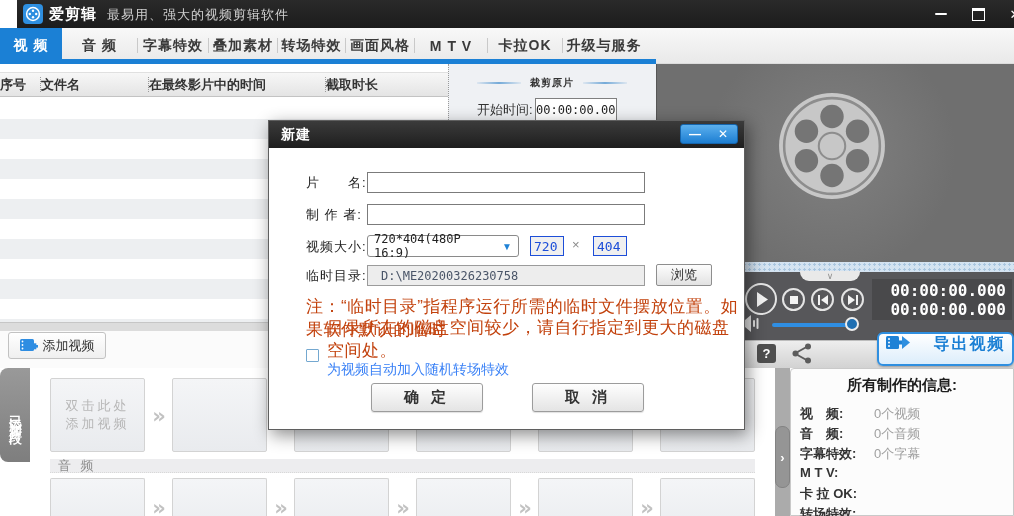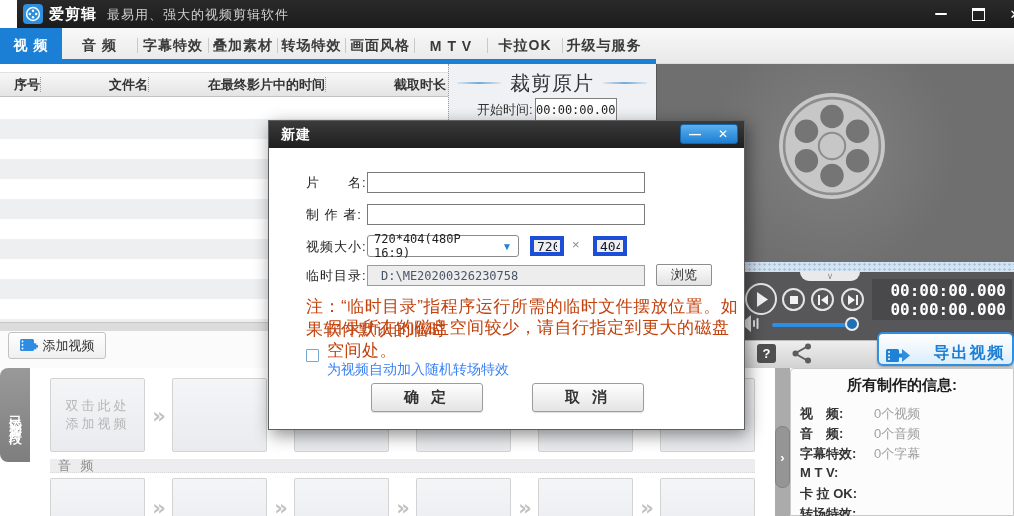--- a/index.html
+++ b/index.html
@@ -22,30 +22,30 @@
   .tabs{left:0;top:28px;height:35px;display:flex;align-items:stretch}
   .tab{display:flex;align-items:center;justify-content:center;font-size:14px;font-weight:bold;color:#3a3a3a;letter-spacing:1px}
   .tab.active{background:#1b80d5;color:#fff}
   .tabsep{width:1px;height:15px;background:#c9c9c9;align-self:center}
   .tabline{left:0;top:59px;width:656px;height:5px;background:#1b80d5}
 
   
   .tablewrap{left:0;top:64px;width:448px;height:258px;background:#fff}
   .thead{left:0;top:72px;width:448px;height:25px;background:linear-gradient(#f7f7f7,#e4e4e4);
          border-top:1px solid #e0e0e0;border-bottom:1px solid #c3c3c3;display:flex;align-items:center}
-  .th{font-size:13px;font-weight:bold;color:#333;text-align:right}
+  .th{font-size:13px;font-weight:bold;color:#333;text-align:left}
   .thsep{width:0;height:15px;border-left:1px dotted #9a9a9a}
   .tbody{left:0;top:99px;width:448px;height:223px;
          background:repeating-linear-gradient(to bottom,#fff 0 20px,#edeff1 20px 40px)}
 
   
   .croppanel{left:448px;top:64px;width:208px;height:258px;background:#eff1f4;border-left:1px dotted #9a9a9a}
   .croptitle{left:448px;top:74px;width:208px;height:18px;display:flex;align-items:center;justify-content:center;gap:9px}
   .cropline{width:44px;height:2px;background:linear-gradient(to right,rgba(120,170,215,.15),#74aad8,rgba(120,170,215,.15))}
-  .croptxt{font-size:20px;font-weight:normal;color:#333;letter-spacing:1px}
+  .croptxt{font-size:10px;font-weight:bold;color:#333;letter-spacing:1px}
   .croplabel{left:477px;top:101px;font-size:13px;color:#333}
   .cropinput{left:535px;top:98px;width:82px;height:23px;border:1px solid #7f7f7f;background:#fff;
              font-family:"DejaVu Sans Mono",monospace;font-size:12px;color:#222;text-align:center;padding:0}
 
   
   .videoarea{left:656px;top:64px;width:358px;height:198px;border-left:1px solid #565656;
              background:radial-gradient(circle at 49% 44%,#818181 0,#6f6f6f 58%)}
   .reel{left:776px;top:90px;width:112px;height:112px}
   .progress{left:656px;top:262px;width:358px;height:10px;background:#d4e3f1;
             background-image:radial-gradient(#a9c6e0 1px,transparent 1.4px);background-size:5px 5px;border-left:1px solid #565656}
@@ -65,21 +65,21 @@
   .timebox{left:872px;top:279px;width:140px;height:41px;background:#49494b;padding:2px 6px 0 0;text-align:right}
   .timeline-txt{font-family:"DejaVu Sans Mono","Liberation Mono",monospace;font-size:16px;font-weight:bold;color:#fff;line-height:19px;letter-spacing:0}
 
   
   .strip2{left:656px;top:340px;width:358px;height:28px;background:linear-gradient(#eeeeee,#d2d2d2);
           border-top:1px solid #bdbdbd;border-left:1px solid #9a9a9a}
   .helpbtn{left:757px;top:344px;width:19px;height:19px;background:#4f4f4f;border-radius:3px;color:#fff;
            font-size:13px;font-weight:bold;display:flex;align-items:center;justify-content:center;cursor:pointer}
   .sharebtn{left:791px;top:343px;width:22px;height:21px;cursor:pointer}
   .exportbtn{left:877px;top:332px;width:137px;height:34px;z-index:5;border:2px solid #2f8fe0;border-radius:6px;
-             background:linear-gradient(#ffffff,#dcedfb);display:flex;align-items:flex-end;justify-content:center;gap:24px;cursor:pointer;
+             background:linear-gradient(#ffffff,#dcedfb);display:flex;align-items:flex-start;justify-content:center;gap:24px;cursor:pointer;
              box-shadow:0 1px 2px rgba(0,0,0,.25)}
   .exportlabel{color:#1a7fd4;font-size:16px;font-weight:bold;letter-spacing:2px}
 
   
   .grayband{left:0;top:322px;width:656px;height:9px;background:#dcdcdc;border-top:1px solid #c6c6c6}
   .addstrip{left:0;top:331px;width:656px;height:37px;background:#fbfbfb}
   .addvideo{left:8px;top:332px;width:98px;height:27px;border:1px solid #c2c2c2;border-radius:3px;
             background:linear-gradient(#ffffff,#efefef);display:flex;align-items:center;justify-content:center;gap:5px;cursor:pointer}
   .addvideo span{font-size:13px;color:#333}
   .clipstab{left:0;top:368px;width:30px;height:94px;background:linear-gradient(#999,#7e7e7e);border-radius:8px 0 0 8px;
@@ -107,21 +107,21 @@
   
   .dialog{left:268px;top:120px;width:477px;height:310px;background:#fff;border:1px solid #5f5f5f;z-index:50;
           box-shadow:3px 5px 16px rgba(0,0,0,.45)}
   .dlg-titlebar{left:0;top:0;width:475px;height:27px;background:linear-gradient(#3b3b3b,#1e1e1e)}
   .dlg-title{left:12px;top:0;height:27px;line-height:27px;color:#fff;font-size:14px;font-weight:bold;letter-spacing:1px}
   .dlg-btns{right:6px;top:3px;width:58px;height:20px;border-radius:3px;background:linear-gradient(#5cb0ee,#1d7ed2);
             border:1px solid #1565ad;display:flex;align-items:center;justify-content:space-around}
   .dlg-btns .b{color:#fff;font-size:12px;font-weight:bold;line-height:1;cursor:pointer;width:24px;text-align:center}
   .dlg-label{font-size:13px;color:#222;letter-spacing:1px}
   .dlg-input{border:1px solid #7b7b7b;background:#fff;font-size:13px;padding:0 4px;height:21px;width:278px}
-  .dlg-input:disabled,.dlg-dis{background:#f0f0f0;color:#0f172a;border:4px solid #1d4ed8}
+  .dlg-input:disabled,.dlg-dis{background:#f0f0f0;color:#1d4ed8;border:1px solid #1d4ed8}
   .dropdown{left:98px;top:114px;width:152px;height:22px;border:1px solid #8a8a8a;border-radius:3px;background:#fff;
             display:flex;align-items:center;cursor:pointer}
   .dropdown .val{flex:1;padding-left:6px;font-family:"DejaVu Sans Mono",monospace;font-size:12px;color:#222}
   .dropdown .arr{color:#1f82d6;font-size:10px;padding-right:6px}
   .smallinput{height:20px;width:34px;font-size:13px;text-align:left;padding:0 3px;font-family:"DejaVu Sans Mono",monospace}
   .dirinput{left:98px;top:144px;width:278px;height:21px;font-family:"DejaVu Sans Mono",monospace;font-size:12px;color:#4a5568;
             background:#ededed;border:1px solid #9b9b9b;padding:0 13px}
   .browse{left:387px;top:143px;width:56px;height:22px;border:1px solid #8e8e8e;border-radius:2px;
           background:linear-gradient(#fdfdfd,#e2e2e2);font-size:13px;color:#333;display:flex;align-items:center;justify-content:center;cursor:pointer}
   .note{font-size:17px;color:#c2410c;letter-spacing:.5px}

